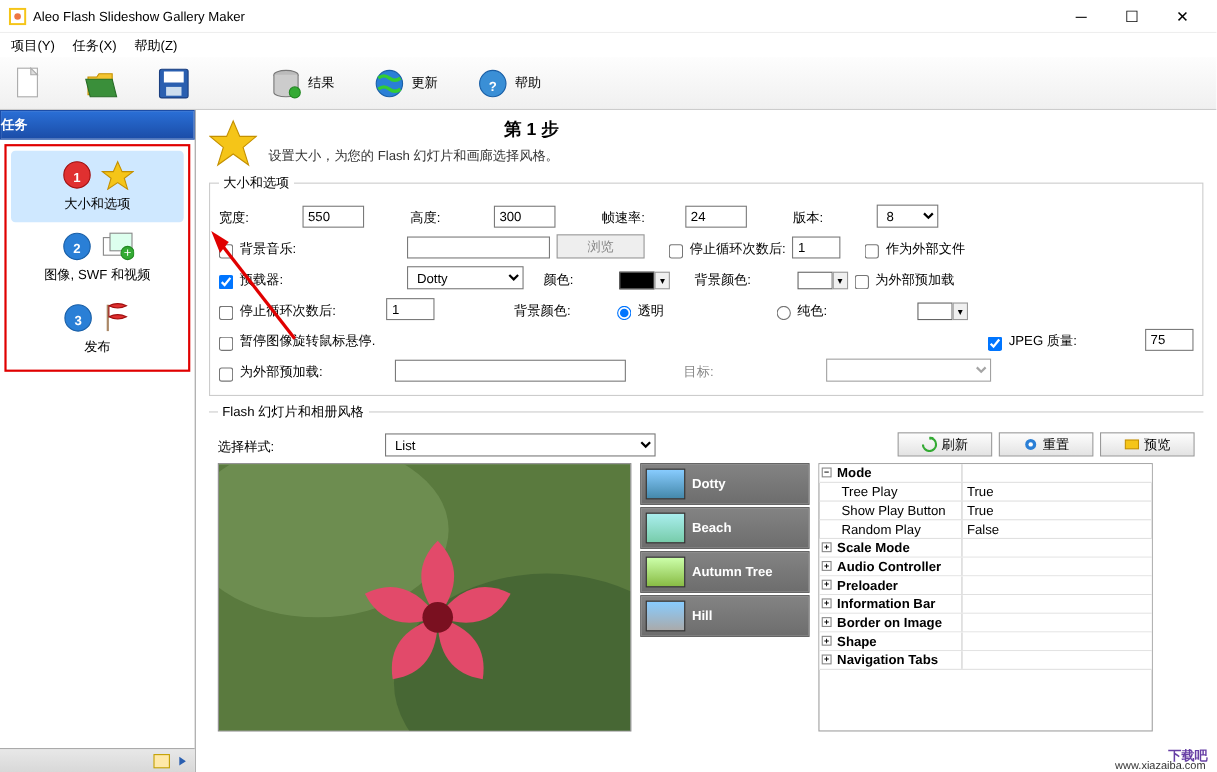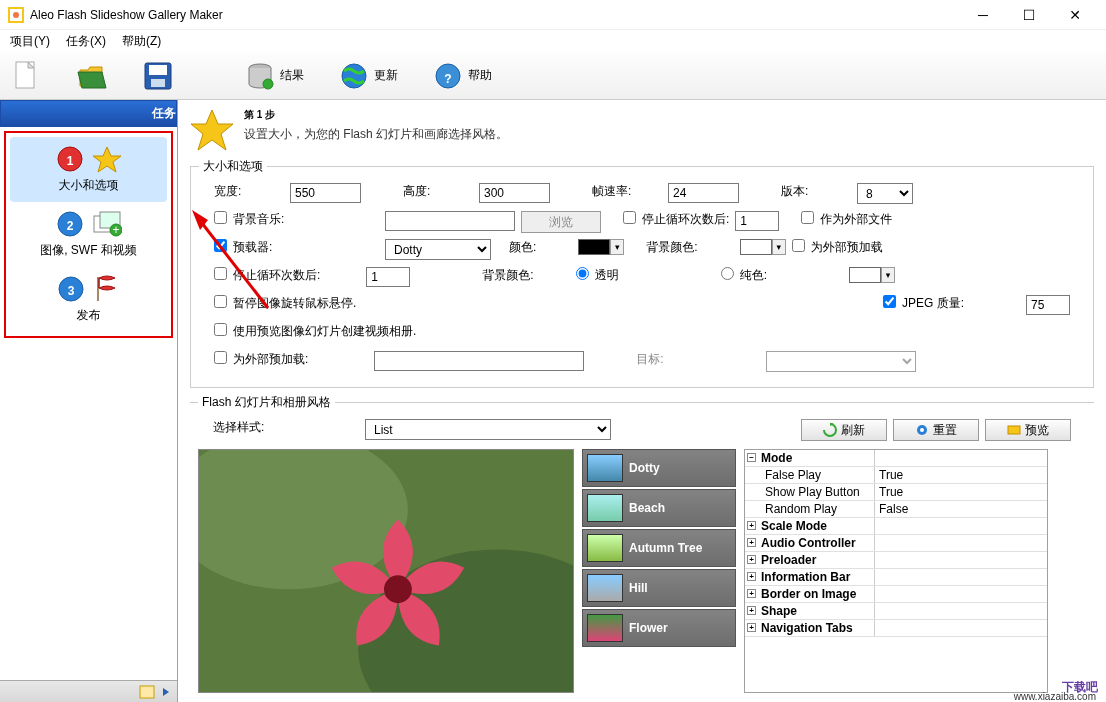--- a/index.html
+++ b/index.html
@@ -8,38 +8,38 @@
 .titlebar .app-icon { width: 16px; height: 16px; margin-right: 6px; }
 .titlebar .title { flex: 1; font-size: 12px; color: #000; }
 .winbtn { width: 46px; height: 30px; display: flex; align-items: center; justify-content: center; color: #000; font-size: 14px; }
 .menubar { height: 22px; display: flex; align-items: center; padding: 2px 6px; gap: 8px; color: #000; }
 .menubar span { padding: 2px 4px; }
 .toolbar { height: 48px; display: flex; align-items: center; padding: 2px 6px; gap: 26px; border-bottom: 1px solid #ccc; background: linear-gradient(#fdfdfd,#f0f0f0); }
 .tb-item { display: flex; align-items: center; gap: 4px; padding: 2px 4px; }
 .tb-icon { width: 32px; height: 32px; display:flex; align-items:center; justify-content:center; }
 .main { display: flex; height: calc(702px - 30px - 22px - 48px); }
 .sidebar { width: 178px; border-right: 1px solid #a0a0a0; background: #fff; display:flex; flex-direction:column; }
-.task-header { background: linear-gradient(#2a6fd6,#1b4da8); color: #fff; font-weight: bold; text-align: right; padding: 4px 0; border: 1px solid #1b4da8; }
+.task-header { background: linear-gradient(#2a6fd6,#1b4da8); color: #fff; font-weight: bold; text-align: left; padding: 4px 0; border: 1px solid #1b4da8; }
 .task-box { margin: 4px; border: 2px solid #e00000; padding: 4px; }
 .task-item { text-align: center; padding: 4px 0 8px 0; }
 .task-item.selected { background: #cfe8ff; border-radius: 4px; }
 .task-icons { display:flex; justify-content:center; gap:8px; padding:4px 0; }
 .task-label { color:#000; }
 .sidebar-footer { margin-top:auto; height:22px; background:linear-gradient(#e8e8e8,#d8d8d8); border-top:1px solid #aaa; display:flex; align-items:center; justify-content:flex-end; padding:0 6px; gap:6px; }
 .content { flex: 1; padding: 8px 12px; overflow: hidden; }
 .step-head { display:flex; gap:10px; align-items:flex-start; margin-bottom:6px; }
-.step-title { font-size: 10px; font-weight: bold; margin-bottom:4px; }
+.step-title { font-size: 16px; font-weight: bold; margin-bottom:4px;text-align:right; }
 .step-desc { color:#333; }
 fieldset.group { border:1px solid #ccc; padding:4px 8px 8px 8px; margin-bottom:6px; }
 fieldset.group > legend { padding:0 4px; color:#000; }
-.row { display:flex; align-items:flex-start; gap:6px; margin:4px 15px; min-height:24px; }
+.row { display:flex; align-items:flex-end; gap:6px; margin:4px 0; min-height:24px; }
 .lbl { min-width:70px; color:#000; }
 input[type=text], input[type=number], select { border:1px solid #7a7a7a; height:20px; padding:0 4px; background:#fff; font-size:12px; }
 select { height:21px; }
-.spin { width:71px; }
+.spin { width:56px; }
 .btn { border:1px solid #999; background:linear-gradient(#fdfdfd,#e3e3e3); height:22px; padding:0 14px; display:inline-flex; align-items:center; justify-content:center; gap:4px; }
 .btn.disabled { color:#888; background:#eee; }
 .btn-lg { width:86px; }
 .swatch { width:32px; height:16px; border:1px solid #666; display:inline-block; }
 .drop-arr { border:1px solid #999; background:#f0f0f0; width:14px; height:16px; display:inline-flex; align-items:center; justify-content:center; font-size:9px; }
 .color-wrap { display:inline-flex; }
 .preview-area { display:flex; gap:8px; margin-top:6px; }
 .preview-img { width:376px; height:244px; background:linear-gradient(135deg,#6a8f4e,#3a5a2e); position:relative; overflow:hidden; border:1px solid #888; }
 .flower { position:absolute; inset:0; }
 .thumb-list { width:154px; display:flex; flex-direction:column; gap:2px; }
@@ -282,24 +282,20 @@
       <div class="row">
         <input type="checkbox" class="cb" style="">
         <span>暂停图像旋转鼠标悬停.</span>
         <span style="flex:1"></span>
         <input type="checkbox" class="cb" checked="" style="">
         <span>JPEG 质量:</span>
         <span style="width:50px"></span>
         <input class="spin" style="width: 44px;" type="text" value="75">
       </div>
 
-      <div class="row">
-        <input type="checkbox" class="cb" style="">
-        <span>使用预览图像幻灯片创建视频相册.</span>
-      </div>
 
       <div class="row">
         <input type="checkbox" class="cb" style="">
         <span>为外部预加载:</span>
         <span style="width:54px"></span>
         <input type="text" style="width: 210px;" value="">
         <span style="width:40px"></span>
         <span style="color:#888">目标:</span>
         <span style="width:90px"></span>
         <select style="width:150px" disabled=""><option></option></select>
@@ -361,32 +357,28 @@
               <span class="thumb-lbl">Beach</span>
             </div>
           <div class="thumb">
               <div class="thumb-img" style="background:linear-gradient(#cfa,#8b4)"></div>
               <span class="thumb-lbl">Autumn Tree</span>
             </div>
           <div class="thumb">
               <div class="thumb-img" style="background:linear-gradient(#8cf,#aaa)"></div>
               <span class="thumb-lbl">Hill</span>
             </div>
-          <div class="thumb">
-              <div class="thumb-img" style="background:linear-gradient(#494,#d47)"></div>
-              <span class="thumb-lbl">Flower</span>
-            </div>
         </div>
         <div class="prop-panel">
           <div class="prop-row cat">
               <div class="prop-key"><span class="expander">−</span><span>Mode</span></div>
               <div class="prop-val"></div>
             </div>
           <div class="prop-row">
-              <div class="prop-key" style="padding-left:20px">False Play</div>
+              <div class="prop-key" style="padding-left:20px">Tree Play</div>
               <div class="prop-val">True</div>
             </div>
           <div class="prop-row">
               <div class="prop-key" style="padding-left:20px">Show Play Button</div>
               <div class="prop-val">True</div>
             </div>
           <div class="prop-row">
               <div class="prop-key" style="padding-left:20px">Random Play</div>
               <div class="prop-val">False</div>
             </div>

